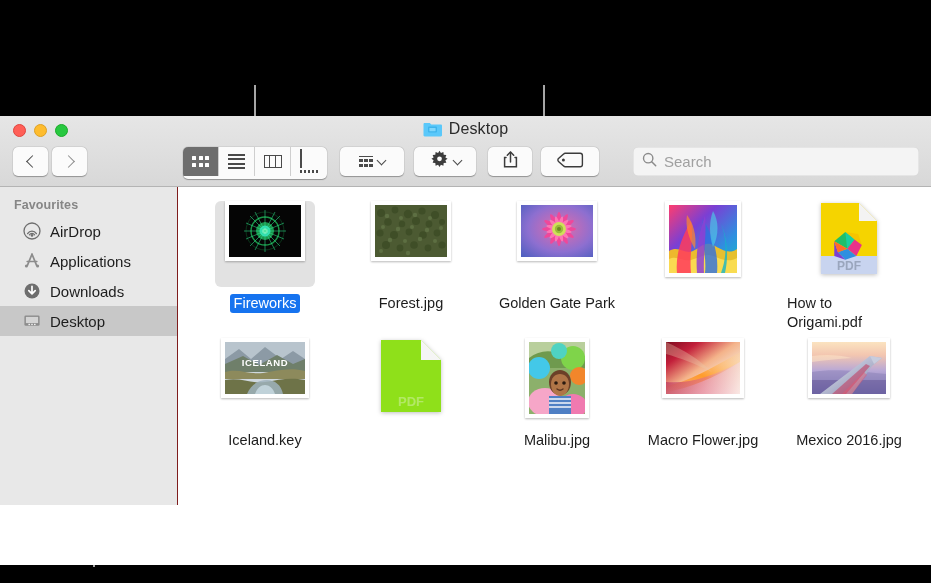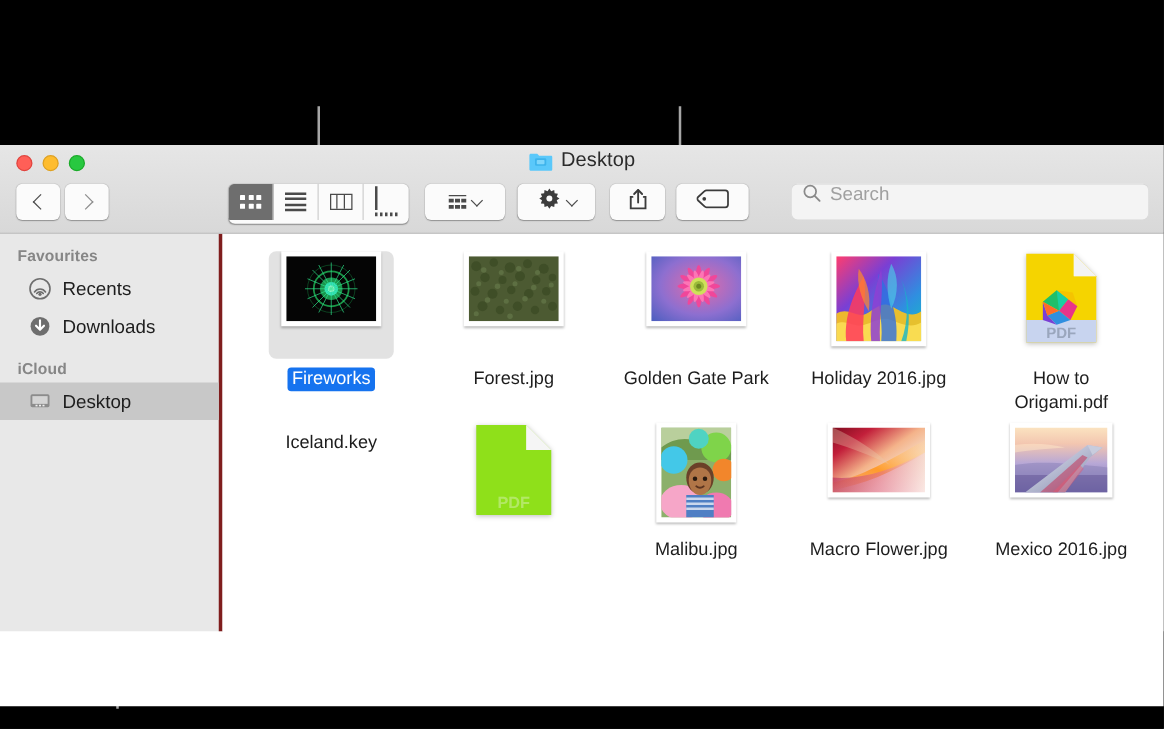--- a/index.html
+++ b/index.html
@@ -185,39 +185,40 @@
   #search-field {
     position: absolute;
     top: 31px;
     left: 633px;
     width: 286px;
     height: 29px;
     background: #f4f4f4;
     border-radius: 5px;
     box-shadow: inset 0 0 0 0.5px rgba(0,0,0,0.12);
     display: flex;
+    align-items: center;
     padding-left: 9px;
     gap: 7px;
   }
   #search-placeholder {
     font-size: 15px;
     color: #a0a0a0;
   }
 
   
   #window-body {
     display: flex;
     height: 318px;
   }
 
   
   #sidebar {
     width: 178px;
     background: #e8e8e8;
-    border-right: 3px solid #7f1d1d;
+    border-right: 1px solid #7f1d1d;
     padding-top: 8px;
     flex-shrink: 0;
   }
   .side-header {
     font-size: 12.5px;
     color: #868686;
     font-weight: bold;
     padding: 3px 0 4px 14px;
     letter-spacing: 0.1px;
   }
@@ -261,21 +262,20 @@
     display: flex;
     align-items: flex-start;
     justify-content: center;
     border-radius: 6px;
   }
   .file-item.selected .thumb-wrap { background: #e2e2e2; }
   .file-label {
     margin-top: 7px;
     font-size: 14.5px;
     color: #1d1d1d;
-    text-align: center;
     line-height: 19px;
     max-width: 132px;
     padding: 0 4px;
     border-radius: 3px;
   }
   .file-item.selected .file-label {
     background: #1673ef;
     color: #ffffff;
   }
 
@@ -435,36 +435,47 @@
 
         <div class="side-item">
           <span class="side-icon">
             <svg width="18" height="18" viewBox="0 0 18 18">
               <circle cx="9" cy="9" r="8" stroke="#6e6e6e" stroke-width="1.3" fill="none"></circle>
               <path d="M4.6 11.6a5.2 5.2 0 018.8 0" stroke="#6e6e6e" stroke-width="1.3" fill="none" stroke-linecap="round"></path>
               <path d="M6.4 12.8a3.2 3.2 0 015.2 0" stroke="#6e6e6e" stroke-width="1.3" fill="none" stroke-linecap="round"></path>
               <circle cx="9" cy="13.4" r="1.3" fill="#6e6e6e"></circle>
             </svg>
           </span>
-          <span>Recents</span>
-        </div>
-
-
+          <span>AirDrop</span>
+        </div>
+
+
+        <div class="side-item">
+          <span class="side-icon">
+            <svg width="18" height="18" viewBox="0 0 18 18">
+              <path d="M9 2.2l4.6 11.2" stroke="#8c8c8c" stroke-width="1.7" stroke-linecap="round"></path>
+              <path d="M9 2.2L4.4 13.4" stroke="#8c8c8c" stroke-width="1.7" stroke-linecap="round"></path>
+              <path d="M4.1 9.6h9.8" stroke="#8c8c8c" stroke-width="1.5" stroke-linecap="round"></path>
+              <circle cx="3.4" cy="14" r="1.5" fill="#8c8c8c"></circle>
+              <circle cx="14.6" cy="14" r="1.5" fill="#8c8c8c"></circle>
+            </svg>
+          </span>
+          <span>Applications</span>
+        </div>
 
         <div class="side-item">
           <span class="side-icon">
             <svg width="18" height="18" viewBox="0 0 18 18">
               <circle cx="9" cy="9" r="7.5" fill="#6e6e6e"></circle>
               <path d="M9 4.3v7.2M5.8 8.6L9 11.8l3.2-3.2" stroke="#ffffff" stroke-width="1.7" fill="none" stroke-linecap="round" stroke-linejoin="round"></path>
             </svg>
           </span>
           <span>Downloads</span>
         </div>
 
-        <div class="side-header" style="margin-top:9px;">iCloud</div>
 
 
 
         <div class="side-item selected">
           <span class="side-icon">
             <svg width="18" height="18" viewBox="0 0 18 18">
               <rect x="1.4" y="3.4" width="15.2" height="10.4" rx="1.4" fill="#8c8c8c"></rect>
               <rect x="2.9" y="4.9" width="12.2" height="6.2" fill="#d4d4d4"></rect>
               <rect x="5.4" y="11.8" width="1.6" height="1.3" fill="#efefef"></rect>
               <rect x="8.2" y="11.8" width="1.6" height="1.3" fill="#efefef"></rect>
@@ -608,21 +619,20 @@
                 <path d="M0 54c8-4 14 3 22 1s14-7 22-4 16 7 24 2v15H0z" fill="#ffe45e" opacity="0.75"></path>
                 <path d="M8 68C6 48 14 30 22 16c3 16-2 34 0 52z" fill="#ff3b5c" opacity="0.85"></path>
                 <path d="M48 68c2-22-6-40-14-54-3 18 4 36 2 54z" fill="#2f6fe0" opacity="0.8"></path>
                 <path d="M28 68c-2-26 4-44 8-58 2 20-2 38-1 58z" fill="#8e3fd4" opacity="0.85"></path>
                 <path d="M56 68c4-18 2-36-4-50 6 16 6 34 0 50z" fill="#16b5c8" opacity="0.8"></path>
                 <path d="M18 10c6 8 10 20 8 34-6-10-10-22-8-34z" fill="#ff8a2b" opacity="0.7"></path>
                 <path d="M44 6c-4 10-4 24 0 36 6-12 6-26 0-36z" fill="#4ad6e8" opacity="0.6"></path>
               </svg>
             </span>
           </div>
-          <div class="file-label">Holiday 2016.jpg</div>
         </div>
 
         <div class="file-item">
           <div class="thumb-wrap">
             <svg width="60" height="75" viewBox="0 0 60 75" style="filter:drop-shadow(0 1px 2px rgba(0,0,0,.25))">
               <path d="M2 2h38l18 18v53H2z" fill="#f5d400"></path>
               <path d="M40 2l18 18H40z" fill="#ffffff"></path>
               <path d="M40 2l18 18H40z" fill="#e8e8e8" opacity="0.5"></path>
               <rect x="2" y="55" width="56" height="18" fill="#c8d4ef"></rect>
               <g transform="translate(30,44) scale(0.92)">
@@ -634,20 +644,35 @@
                 <path d="M-16 -4 L-2 4 L-12 8 Z" fill="#ff6a2b"></path>
                 <path d="M-4 -14 L6 -6 L-2 4 Z" fill="#17d0a8" opacity="0.9"></path>
               </g>
               <text x="30" y="69" font-family="Liberation Sans, sans-serif" font-size="12" font-weight="bold" fill="#9aa6bd" text-anchor="middle">PDF</text>
             </svg>
           </div>
           <div class="file-label">How to Origami.pdf</div>
         </div>
 
         <div class="file-item">
+          <div class="thumb-wrap">
+            <span class="photo-frame">
+              <svg class="photo-inner" width="80" height="52" viewBox="0 0 80 52">
+                <rect width="80" height="52" fill="#cfd8de"></rect>
+                <rect width="80" height="17" fill="#b8c4cd"></rect>
+                <path d="M0 17 L14 7 L26 17 L40 5 L56 17 L68 9 L80 17 V24 H0z" fill="#8c9aa5"></path>
+                <path d="M0 22 L18 14 L34 23 L52 13 L68 22 L80 17 V30 H0z" fill="#6f7f6a"></path>
+                <path d="M0 30c14-4 24 3 38 1s26-6 42-2v8H0z" fill="#8d8a5c"></path>
+                <path d="M0 38c16-3 26 4 40 2s24-5 40-2v14H0z" fill="#6e7348"></path>
+                <path d="M22 52c4-10 12-14 20-14s14 5 16 14z" fill="#9fb3bd" opacity="0.85"></path>
+                <path d="M30 52c2-6 6-9 10-9s8 3 10 9z" fill="#c4d6de" opacity="0.9"></path>
+                <text x="40" y="24" font-family="Liberation Sans, sans-serif" font-size="9.5" font-weight="bold" fill="#ffffff" text-anchor="middle" letter-spacing="0.6">ICELAND</text>
+              </svg>
+            </span>
+          </div>
           <div class="file-label">Iceland.key</div>
         </div>
 
         <div class="file-item">
           <div class="thumb-wrap">
             <svg width="64" height="76" viewBox="0 0 64 76" style="filter:drop-shadow(0 1px 2px rgba(0,0,0,.25))">
               <path d="M2 2h40l20 20v52H2z" fill="#8fe01a"></path>
               <path d="M42 2l20 20H42z" fill="#ffffff"></path>
               <path d="M42 2l20 20H42z" fill="#ececec" opacity="0.55"></path>
               <text x="32" y="68" font-family="Liberation Sans, sans-serif" font-size="13" font-weight="bold" fill="#b3e866" text-anchor="middle">PDF</text>

